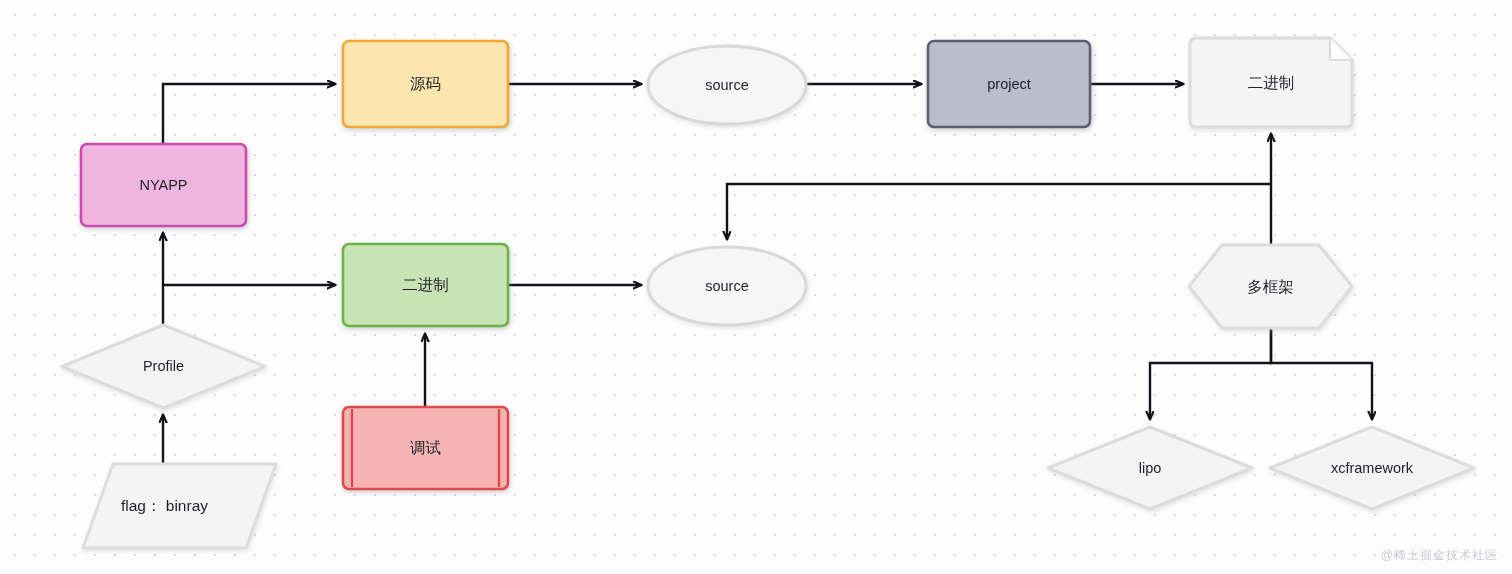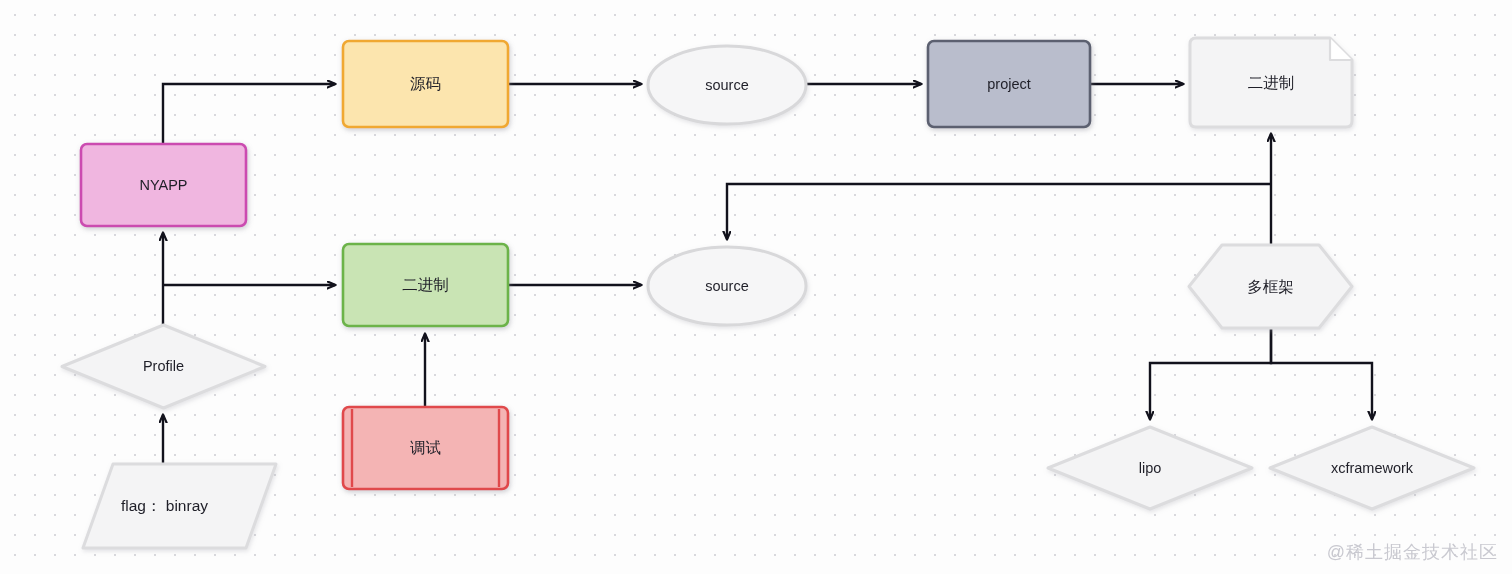--- a/index.html
+++ b/index.html
@@ -36,21 +36,21 @@
     dominant-baseline: middle;
     text-anchor: middle;
     paint-order: stroke;
   }
   .node-label.cjk { font-size: 15.5px; }
   .watermark {
     position: absolute;
     right: 14px;
     bottom: 10px;
     font-family: "Liberation Sans", "DejaVu Sans", sans-serif;
-    font-size: 18px;
+    font-size: 12px;
     color: #c9c9d0;
     letter-spacing: 1px;
     user-select: none;
     white-space: nowrap;
     margin-top: 25px;
   }
 </style>
 </head>
 <body>
 

